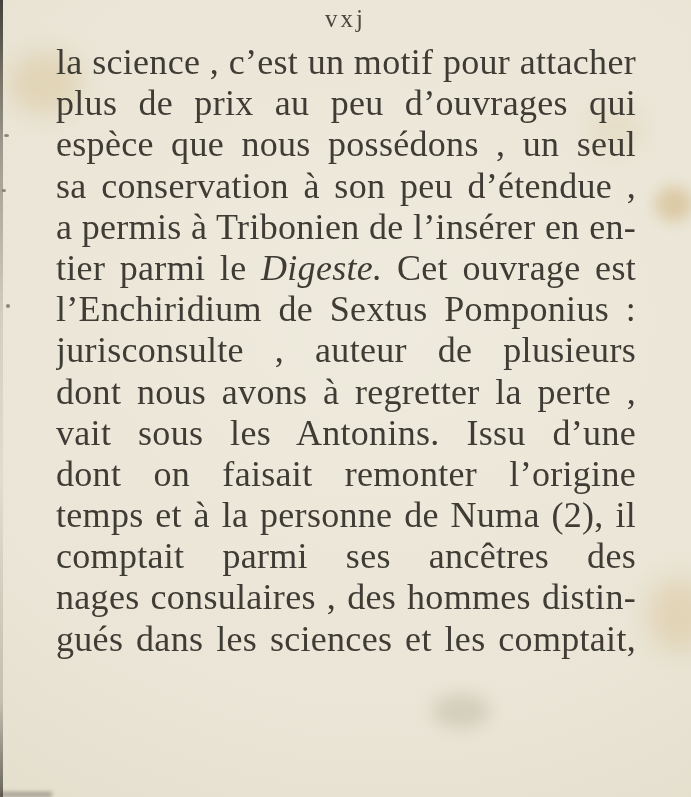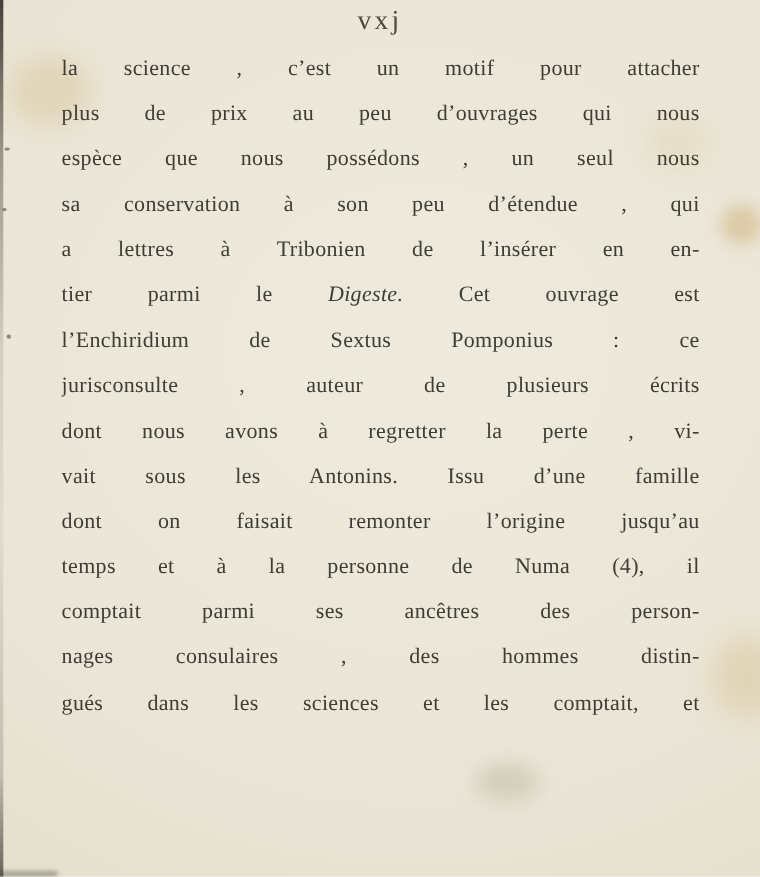--- a/index.html
+++ b/index.html
@@ -19,21 +19,21 @@
   .page-number{
     position:absolute;top:5px;left:0;width:100%;
     text-align:center;font-size:25px;letter-spacing:3px;
     color:#4b483f;
   }
   .page-text{
     position:absolute;left:56px;top:42px;width:580px;
   }
   .line{
     display:block;height:41.2px;line-height:41.2px;overflow:hidden;
-    font-size:20px;letter-spacing:0.3px;
+    font-size:36px;letter-spacing:0.3px;
     text-align:justify;text-align-last:justify;text-justify:inter-word;
     white-space:normal;hyphens:none;
   }
   .line em{font-style:italic;}
   
   .edge-left{
     position:absolute;left:0;top:0;width:3px;height:100%;pointer-events:none;
     background:linear-gradient(180deg,
       rgba(38,36,30,.85) 0%, rgba(38,36,30,.40) 18%,
       rgba(38,36,30,.12) 40%, rgba(38,36,30,.05) 60%,
@@ -69,24 +69,24 @@
 <div class="speck speck-2"></div>
 <div class="speck speck-3"></div>
 
 <div class="page-number">vxj</div>
 
 <div class="page-text">
     <div class="line"><span>la science , c’est un motif pour attacher</span></div>
     <div class="line"><span>plus de prix au peu d’ouvrages qui nous</span></div>
     <div class="line"><span>espèce que nous possédons , un seul nous</span></div>
     <div class="line"><span>sa conservation à son peu d’étendue , qui</span></div>
-    <div class="line"><span>a lettres à Tribonien de l’insérer en en-</span></div>
+    <div class="line"><span>a permis à Tribonien de l’insérer en en-</span></div>
     <div class="line"><span>tier parmi le </span><em>Digeste.</em><span> Cet ouvrage est</span></div>
     <div class="line"><span>l’Enchiridium de Sextus Pomponius : ce</span></div>
     <div class="line"><span>jurisconsulte , auteur de plusieurs écrits</span></div>
     <div class="line"><span>dont nous avons à regretter la perte , vi-</span></div>
     <div class="line"><span>vait sous les Antonins. Issu d’une famille</span></div>
     <div class="line"><span>dont on faisait remonter l’origine jusqu’au</span></div>
-    <div class="line"><span>temps et à la personne de Numa (4), il</span></div>
+    <div class="line"><span>temps et à la personne de Numa (2), il</span></div>
     <div class="line"><span>comptait parmi ses ancêtres des person-</span></div>
     <div class="line"><span>nages consulaires , des hommes distin-</span></div>
     <div class="line"><span>gués dans les sciences et les comptait, et</span></div>
   </div>
 
 </body></html>

